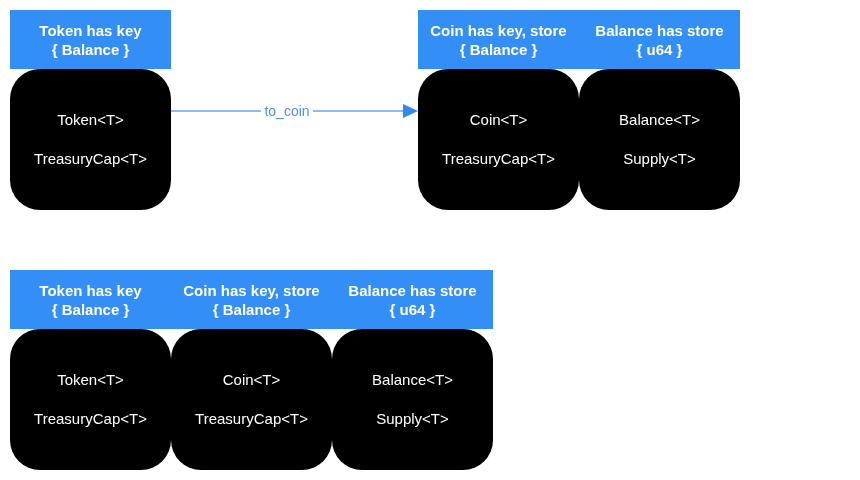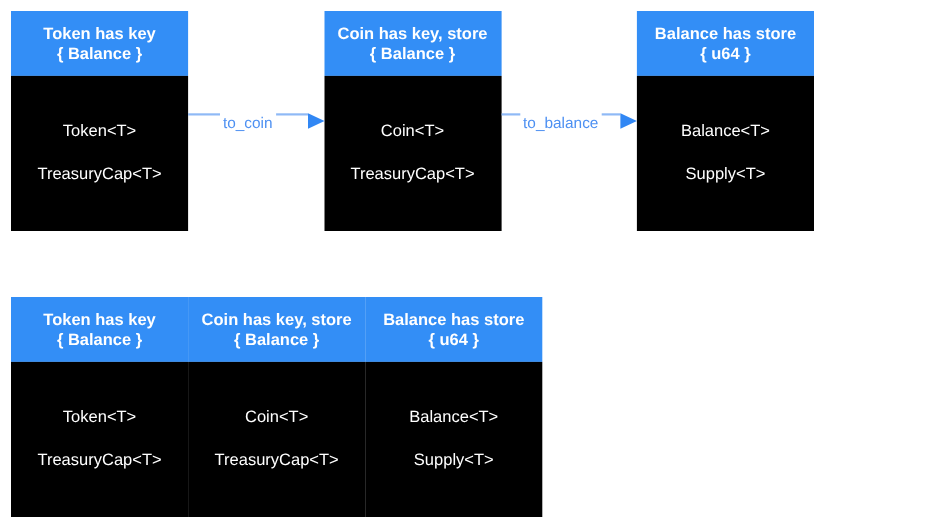--- a/index.html
+++ b/index.html
@@ -50,34 +50,35 @@
     color: #ffffff;
     flex: 1;
     display: flex;
     flex-direction: column;
     justify-content: center;
     align-items: center;
     gap: 21px;
     font-size: 15px;
     line-height: 18px;
     text-align: center;
+    border-radius: 30px;
   }
 
   .arrow-zone {
     flex: 1;
     position: relative;
   }
   .arrow {
     position: absolute;
     left: 0;
     right: 0;
     top: 101px;
     transform: translateY(-50%);
     display: flex;
-    align-items: flex-start;
+    align-items: center;
   }
   .arrow-line {
     flex: 1;
     height: 2px;
     background: #8FB9F6;
   }
   .arrow-label {
     flex: none;
     color: #4D90F2;
     font-size: 14px;
@@ -125,28 +126,20 @@
       <div class="struct-header">
         <span>Coin has key, store</span>
         <span>{ Balance }</span>
       </div>
       <div class="struct-body">
         <span>Coin&lt;T&gt;</span>
         <span>TreasuryCap&lt;T&gt;</span>
       </div>
     </div>
 
-    <div class="arrow-zone">
-      <div class="arrow">
-        <span class="arrow-line"></span>
-        <span class="arrow-label">to_balance</span>
-        <span class="arrow-line"></span>
-        <span class="arrow-head head-right"></span>
-      </div>
-    </div>
 
     <div class="struct-box">
       <div class="struct-header">
         <span>Balance has store</span>
         <span>{ u64 }</span>
       </div>
       <div class="struct-body">
         <span>Balance&lt;T&gt;</span>
         <span>Supply&lt;T&gt;</span>
       </div>

